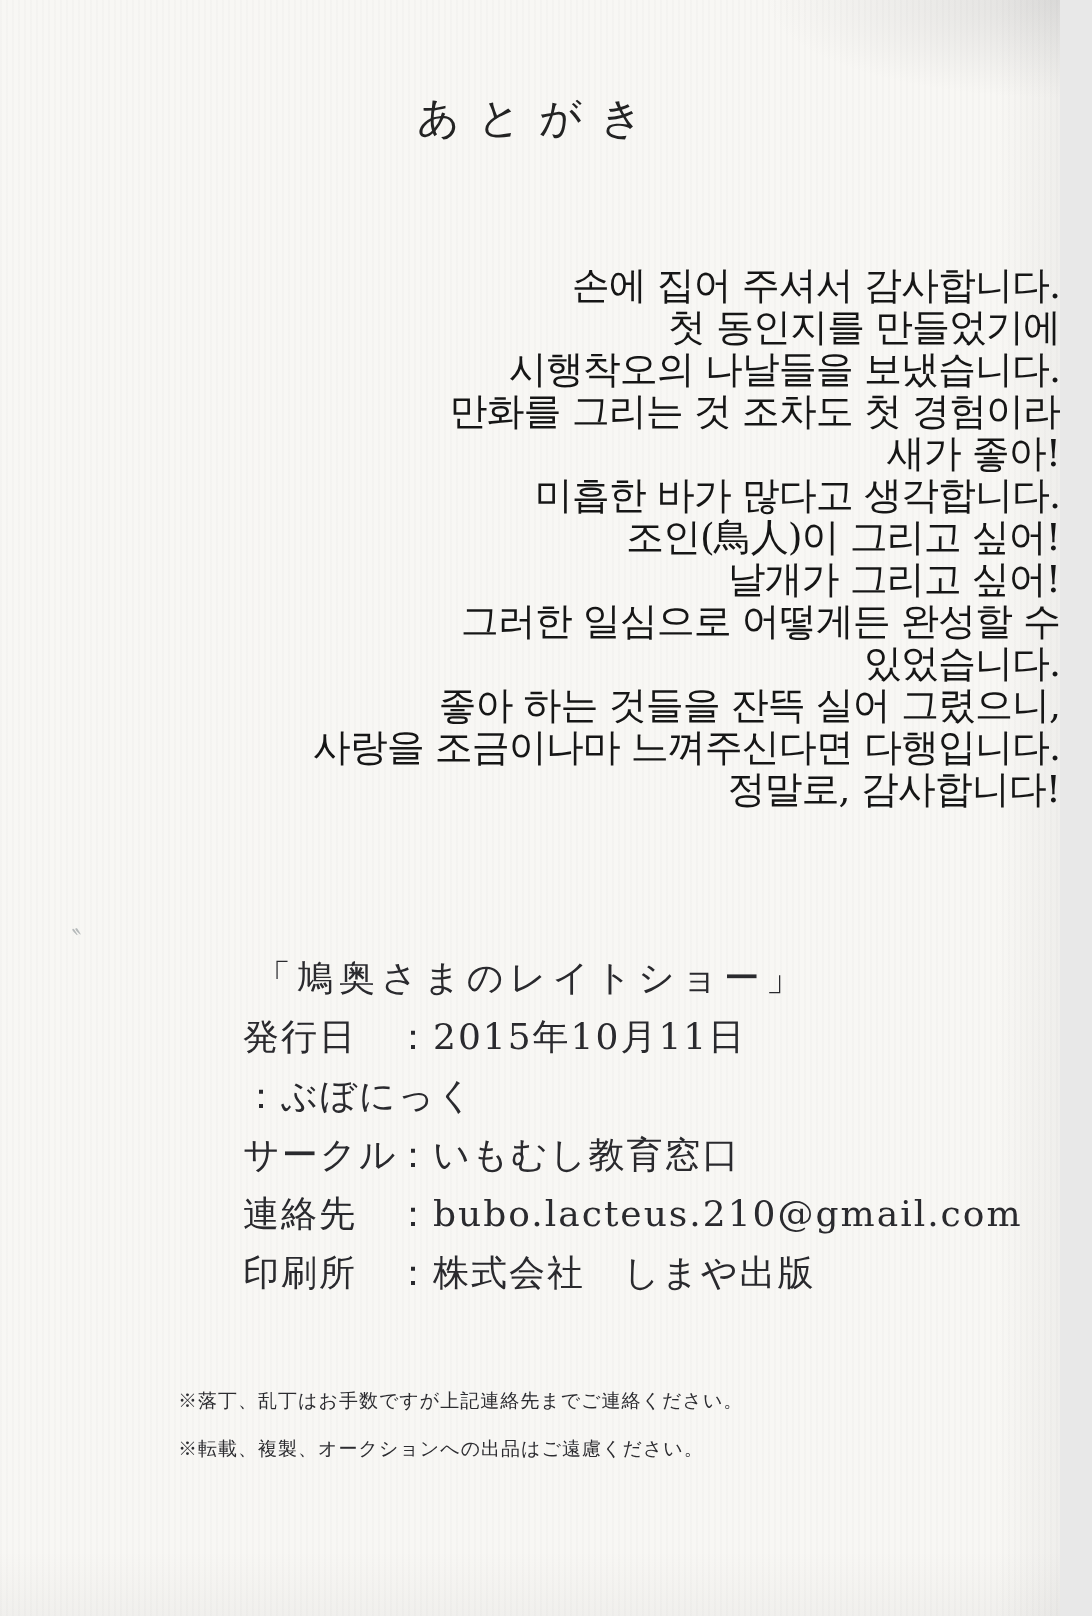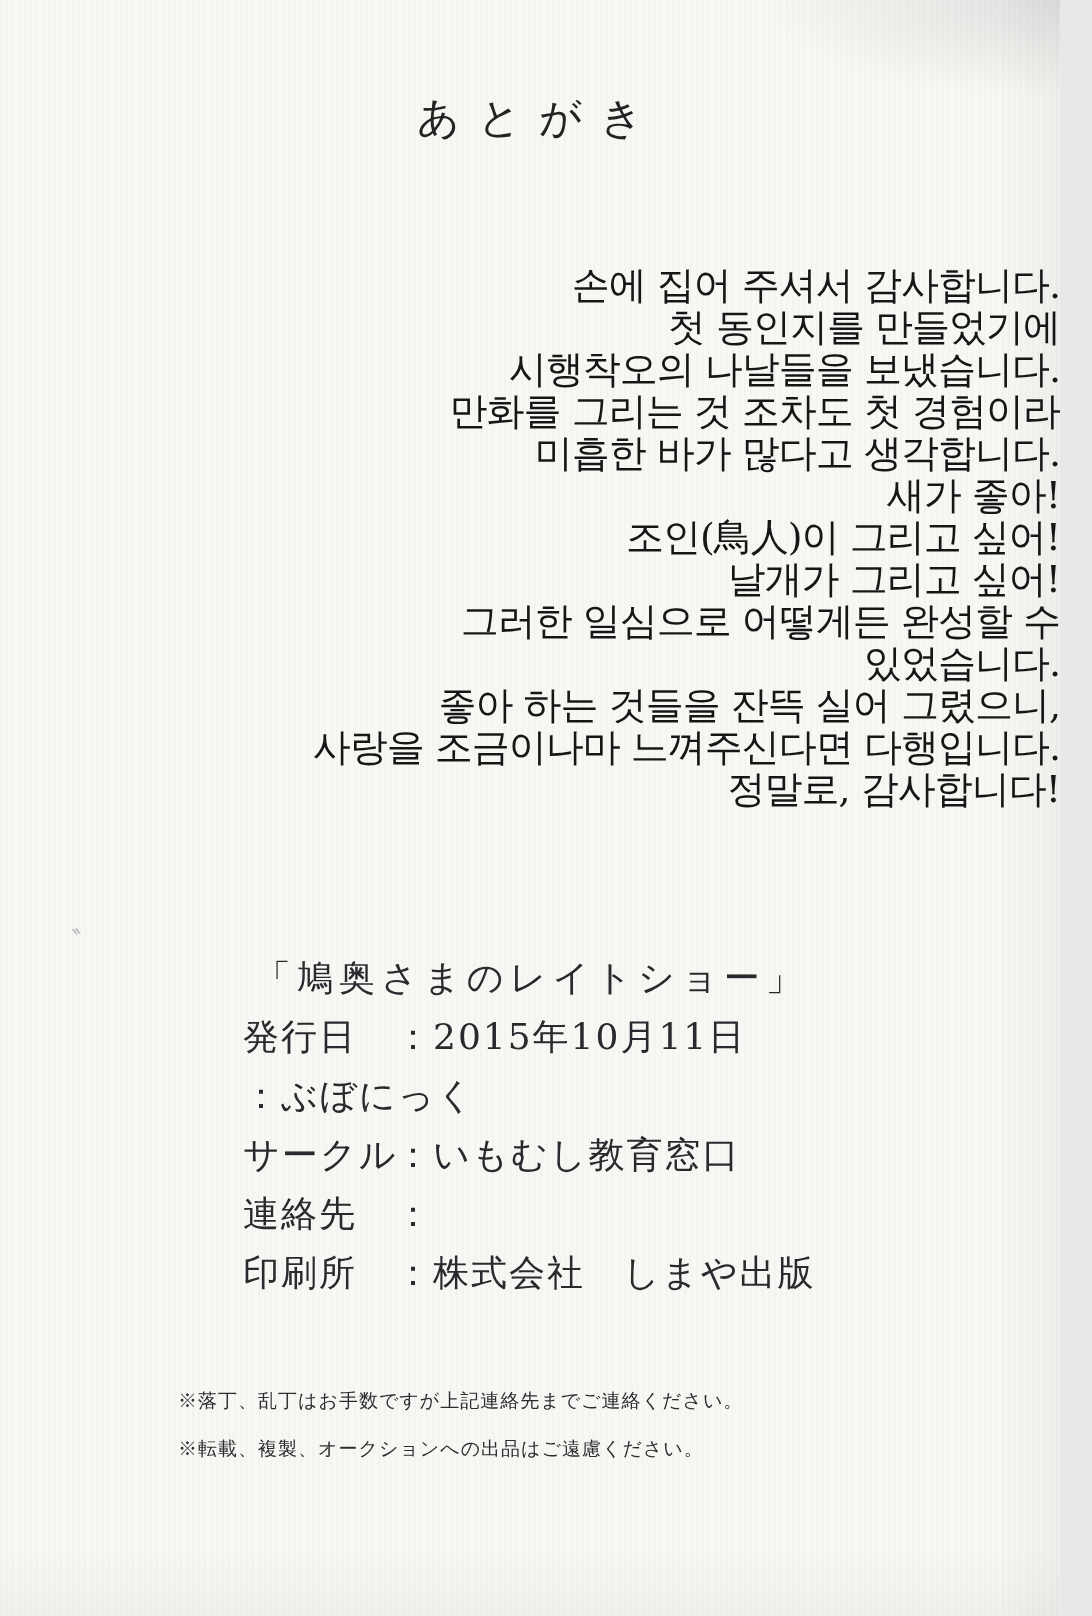--- a/index.html
+++ b/index.html
@@ -106,22 +106,22 @@
 
 <div class="page">
 
   <h1 class="title">あとがき</h1>
 
   <div class="afterword">
     <div class="line">손에 집어 주셔서 감사합니다.</div>
     <div class="line">첫 동인지를 만들었기에</div>
     <div class="line">시행착오의 나날들을 보냈습니다.</div>
     <div class="line">만화를 그리는 것 조차도 첫 경험이라</div>
+    <div class="line">새가 좋아!</div>
     <div class="line">미흡한 바가 많다고 생각합니다.</div>
-    <div class="line">새가 좋아!</div>
     <div class="line">조인(鳥人)이 그리고 싶어!</div>
     <div class="line">날개가 그리고 싶어!</div>
     <div class="line">그러한 일심으로 어떻게든 완성할 수</div>
     <div class="line">있었습니다.</div>
     <div class="line">좋아 하는 것들을 잔뜩 실어 그렸으니,</div>
     <div class="line">사랑을 조금이나마 느껴주신다면 다행입니다.</div>
     <div class="line">정말로, 감사합니다!</div>
   </div>
 
   <div class="colophon">
@@ -137,20 +137,21 @@
         <span class="value">ぶぼにっく</span>
     </div>
     <div class="row">
       <span class="label">サークル</span>
         <span class="sep">：</span>
         <span class="value">いもむし教育窓口</span>
     </div>
     <div class="row">
       <span class="label">連絡先</span>
         <span class="sep">：</span>
+        <span class="value">bubo.lacteus.210@gmail.com</span>
     </div>
     <div class="row">
       <span class="label">印刷所</span>
         <span class="sep">：</span>
         <span class="value">株式会社　しまや出版</span>
     </div>
   </div>
 
   <div class="notes">
     <div>※落丁、乱丁はお手数ですが上記連絡先までご連絡ください。</div>

